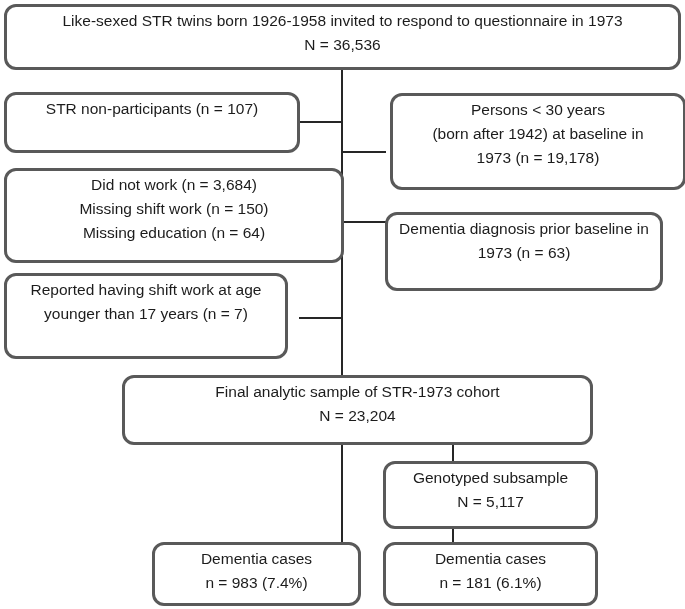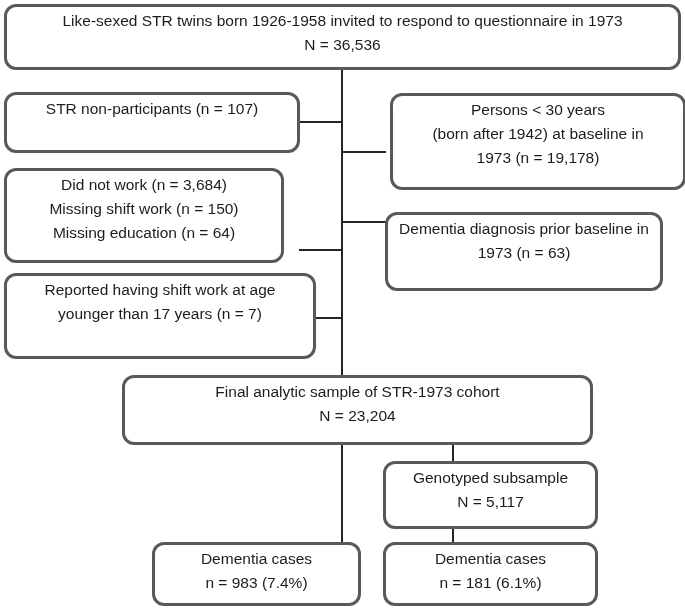--- a/index.html
+++ b/index.html
@@ -63,32 +63,32 @@
   <div class="box" style="left:4px; top:92px; width:296px; height:61px;">
     <div class="tline">STR non-participants (n = 107)</div>
   </div>
 
   <div class="box" style="left:390px; top:93px; width:296px; height:97px;">
     <div class="tline">Persons &lt; 30 years</div>
     <div class="tline">(born after 1942) at baseline in</div>
     <div class="tline">1973 (n = 19,178)</div>
   </div>
 
-  <div class="box" style="left:4px; top:168px; width:280px; height:95px;">
+  <div class="box" style="left:4px; top:168px; width:340px; height:95px;">
     <div class="tline">Did not work (n = 3,684)</div>
     <div class="tline">Missing shift work (n = 150)</div>
     <div class="tline">Missing education (n = 64)</div>
   </div>
 
   <div class="box" style="left:385px; top:212px; width:278px; height:79px;">
     <div class="tline">Dementia diagnosis prior baseline in</div>
     <div class="tline">1973 (n = 63)</div>
   </div>
 
-  <div class="box" style="left:4px; top:273px; width:312px; height:86px;">
+  <div class="box" style="left:4px; top:273px; width:284px; height:86px;">
     <div class="tline">Reported having shift work at age</div>
     <div class="tline">younger than 17 years (n = 7)</div>
   </div>
 
   <div class="box" style="left:122px; top:375px; width:471px; height:70px;">
     <div class="tline">Final analytic sample of STR-1973 cohort</div>
     <div class="tline">N = 23,204</div>
   </div>
 
   <div class="box" style="left:383px; top:461px; width:215px; height:68px;">

